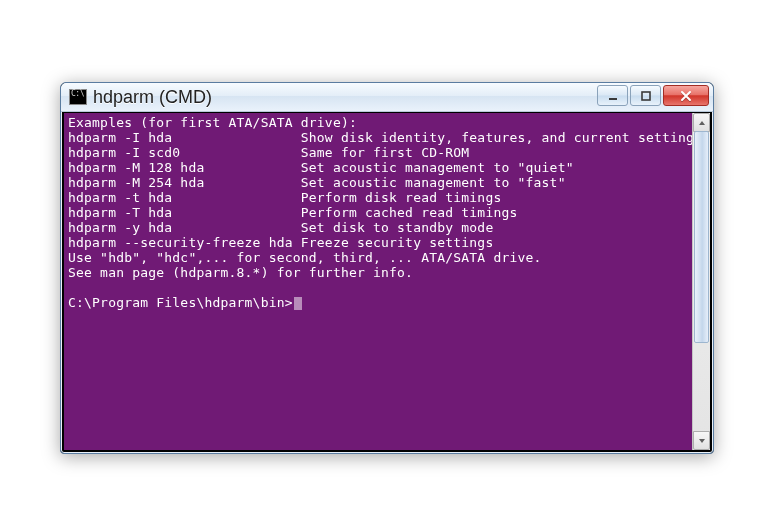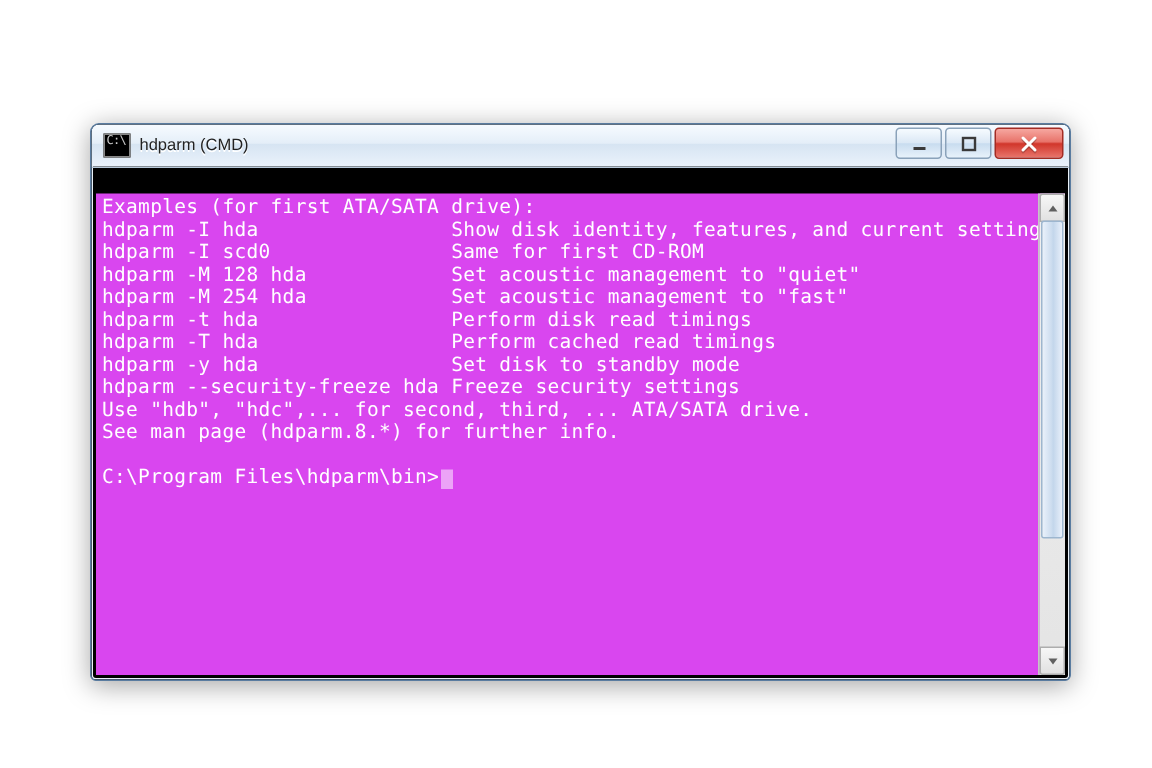--- a/index.html
+++ b/index.html
@@ -17,38 +17,38 @@
     border-radius:5px 5px 0 0;
     display:flex;align-items:center;gap:6px;padding:0 0 0 8px;
     position:relative;
   }
   .app-icon{
     width:16px;height:14px;background:#000;border:1px solid #888;position:relative;flex:0 0 auto;
   }
   .app-icon::before{
     content:"C:\\";position:absolute;left:1px;top:-1px;font:8px/10px Consolas,monospace;color:#ccc;letter-spacing:-.5px;
   }
-  .title{font-size:11px;color:#222;text-shadow:0 1px 0 #fff;white-space:nowrap}
+  .title{font-size:18px;color:#222;text-shadow:0 1px 0 #fff;white-space:nowrap}
   .winbtns{position:absolute;right:4px;top:2px;display:flex;gap:0}
   .winbtn{
     width:29px;height:19px;border:1px solid #8aa2ba;border-radius:3px;
     background:linear-gradient(#f6fbff,#dbe8f5 48%,#c8dcef 52%,#e8f2fb);
     display:flex;align-items:center;justify-content:center;margin-left:2px;
     cursor:pointer;
   }
   .winbtn svg{width:12px;height:12px}
   .winbtn.close{
     width:44px;
     background:linear-gradient(#f6a7a0,#e8736a 45%,#d7463c 50%,#d1362b 52%,#e8756c);
     border-color:#a32c24;
   }
   .winbtn.close svg{filter:drop-shadow(0 1px 0 rgba(0,0,0,.25))}
   .client{
     position:absolute;left:3px;right:3px;top:30px;bottom:3px;
-    background:#d946ef;display:flex;margin-top:16px;
+    background:#701a75;display:flex;
   }
   .terminal{
     flex:1 1 auto;color:#fff;
     font:13px/15px Consolas,"Lucida Console",monospace;
     padding:2px 0 2px 4px;white-space:pre;overflow:hidden;letter-spacing:.2px;
   }
   .line{height:15px}
   .prompt-row{display:flex;align-items:flex-end}
   .cursor{display:inline-block;width:8px;height:13px;background:#fff;margin-left:1px;opacity:.5}
   .scrollbar{

